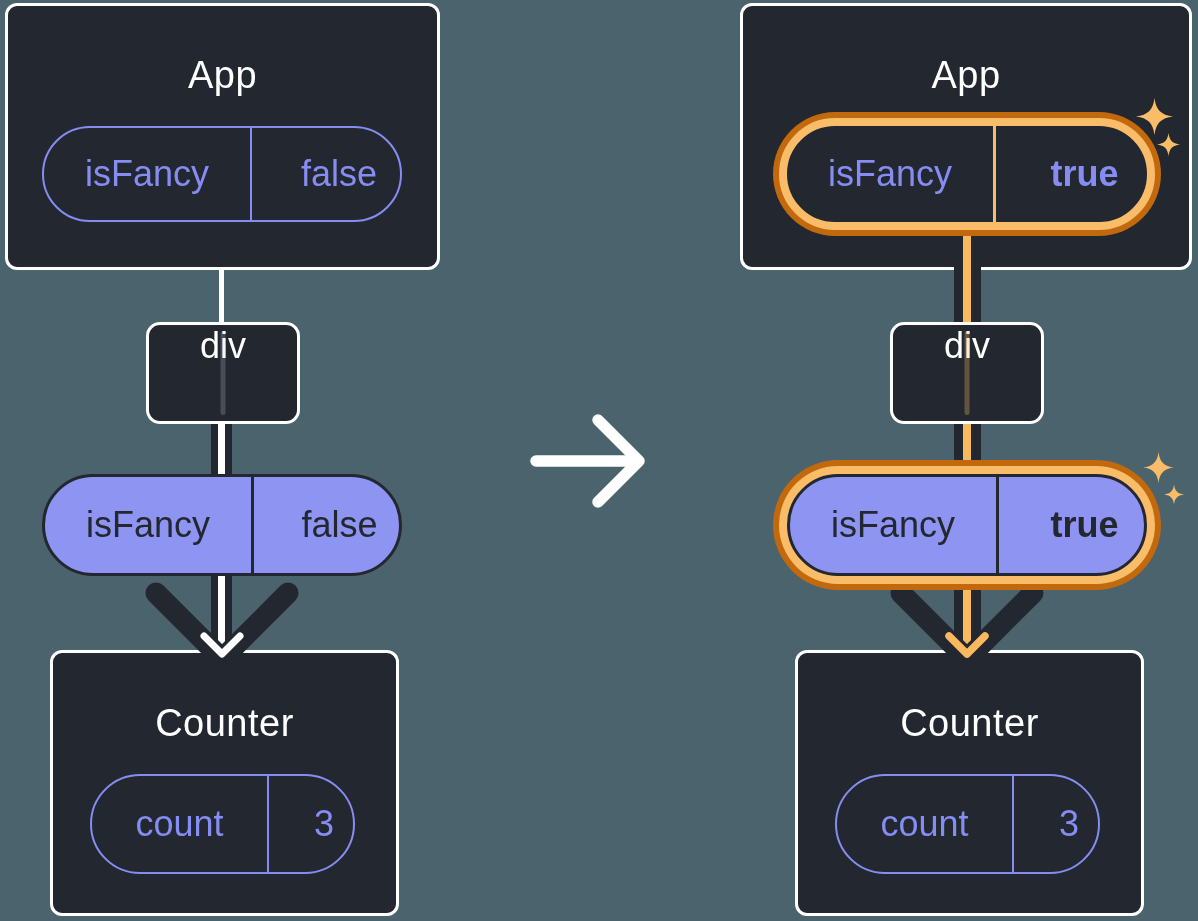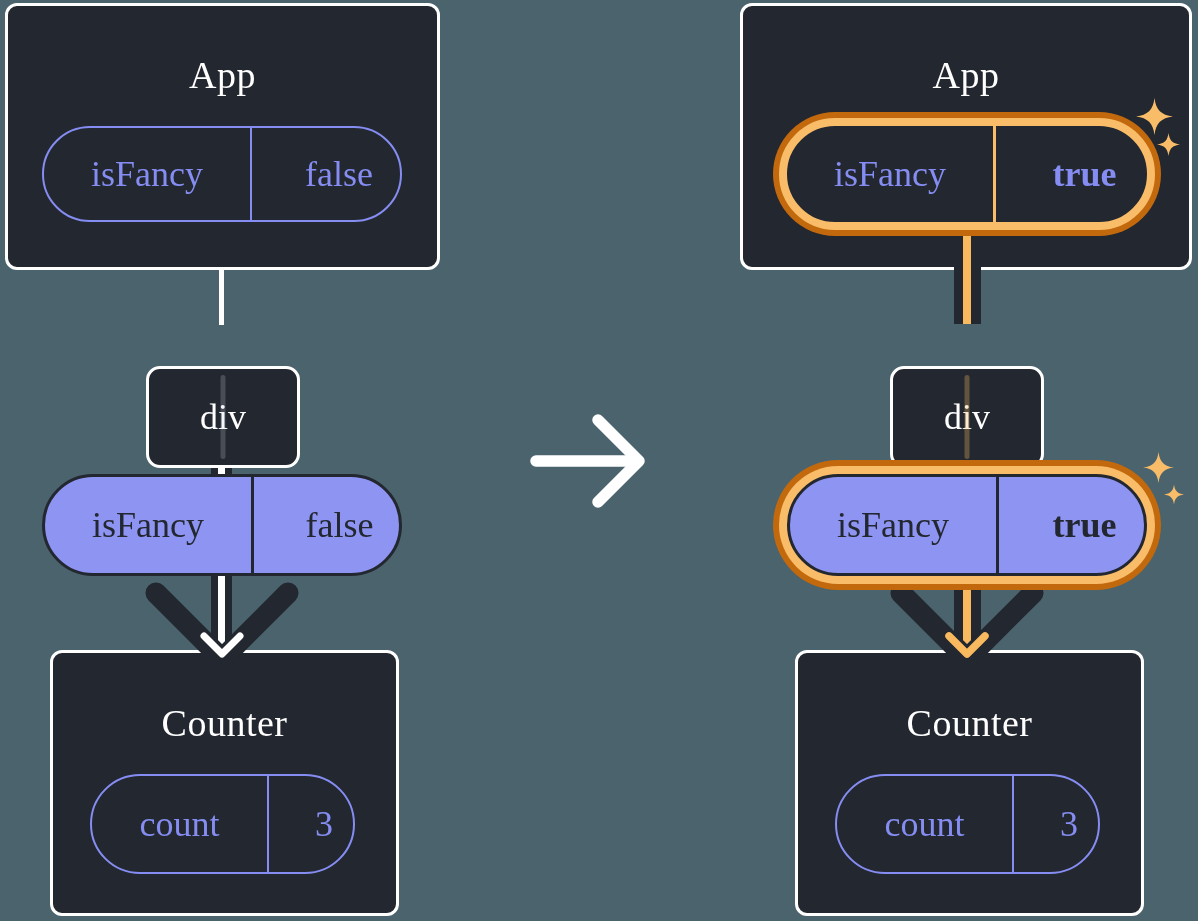--- a/index.html
+++ b/index.html
@@ -1,20 +1,20 @@
 <!DOCTYPE html>
 <html style="--background: #4a636d; --card-bg: #23272f; --card-border: #ffffff; --dark: #23272f; --purple: #858df2; --purple-fill: #8d94f2; --orange-light: #f9bc68; --orange-dark: #c2690e; --orange-core: #f8b95f; --arrow-white: #ffffff;"><head>
 <meta charset="utf-8">
 <style>
   html,body { margin:0; padding:0; background:#4a636d; }
   * { box-sizing:border-box; }
   .stage {
     position:relative; width:1198px; height:921px;
     background:var(--background,#4a636d); overflow:hidden;
-    font-family:Liberation Serif, serif;
+    font-family:Liberation Sans, sans-serif;
   }
   .card {
     position:absolute; background:var(--card-bg,#23272f);
     border:3px solid var(--card-border,#ffffff); border-radius:12px; z-index:1;
   }
   .card-title {
     position:absolute; color:#ffffff; font-size:38px; font-weight:500;
     text-align:center; line-height:46px; z-index:2; letter-spacing:0.5px;
   }
   .pill { position:absolute; display:flex; align-items:stretch; z-index:4;text-align:center; }
@@ -38,22 +38,22 @@
     background:var(--purple-fill,#8d94f2);
     border:3px solid var(--dark,#23272f);
     box-shadow:0 0 0 8px var(--orange-light,#f9bc68), 0 0 0 14px var(--orange-dark,#c2690e);
     border-radius:52px; color:var(--dark,#23272f);
   }
   .hl-filled-pill .pill-cell + .pill-cell { border-left:3px solid var(--dark,#23272f); }
   .bold { font-weight:bold; }
   .divbox {
     position:absolute; background:var(--card-bg,#23272f);
     border:3px solid var(--card-border,#ffffff); border-radius:14px; z-index:3;
-    display:flex; align-items:center; justify-content:center;
-    color:#ffffff; font-size:36px; font-weight:500;margin-top:44px;
+    display:flex; align-items:flex-start; justify-content:center;
+    color:#ffffff; font-size:36px; font-weight:500;
   }
   .faint-line {
     position:absolute; left:50%; transform:translateX(-50%);
     top:6px; bottom:6px; width:5px; border-radius:3px;
   }
   .faint-white { background:rgba(203,212,230,0.22); }
   .faint-orange { background:rgba(249,188,104,0.30); }
   .shaft-dark { position:absolute; background:var(--dark,#23272f); z-index:2; }
   .shaft-core-white { position:absolute; background:#ffffff; z-index:2; }
   .shaft-core-orange { position:absolute; background:var(--orange-core,#f8b95f); z-index:2; }

